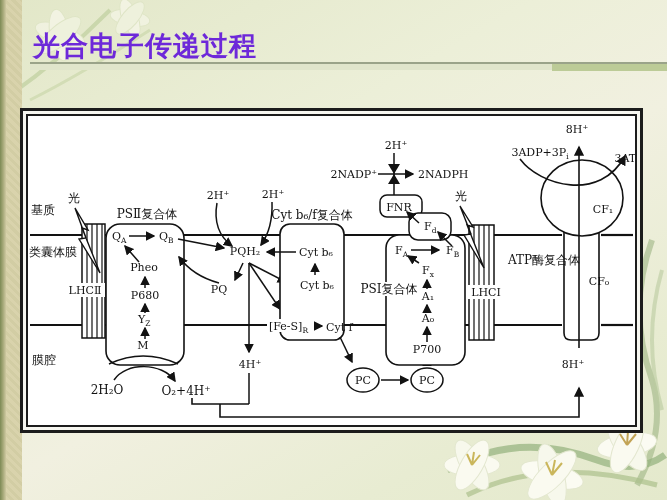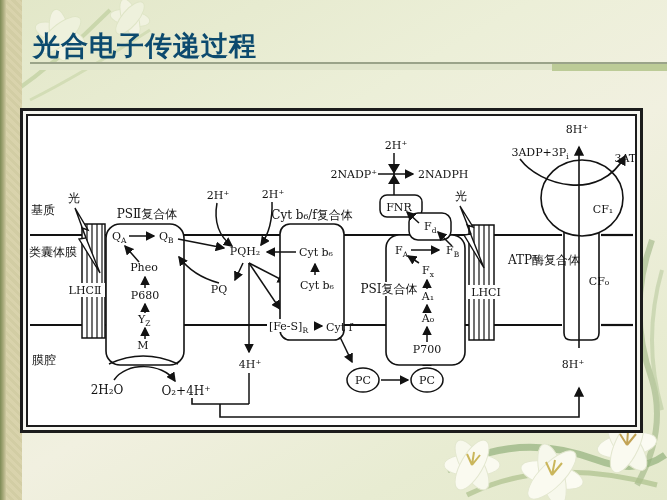--- a/index.html
+++ b/index.html
@@ -4,21 +4,21 @@
 <style>
   html,body{margin:0;padding:0;}
   body{width:667px;height:500px;overflow:hidden;position:relative;
        font-family:"DejaVu Serif","Liberation Serif",serif;
        background:linear-gradient(150deg,#e2e7c8 0%,#ecefd8 35%,#f1f0e0 55%,#e8ecd2 80%,#e4e9cc 100%);}
   .lstrip{position:absolute;left:0;top:0;width:22px;height:500px;z-index:3;
        background:linear-gradient(90deg,#7d8a55 0,#a5a878 3px,#cfc9a2 6px,#dbd5ae 12px,#d7d2a9 22px);}
   .lstrip-inner{position:absolute;left:6px;top:0;width:16px;height:500px;
        background:repeating-linear-gradient(45deg,#d9d3ac 0 3px,#d2cda4 3px 6px);}
   .title{position:absolute;left:33px;top:28px;z-index:4;font-size:27px;font-weight:bold;
-       color:#0c4a6e;letter-spacing:1px;white-space:nowrap;}
+       color:#6d28d9;letter-spacing:1px;white-space:nowrap;}
   .divider{position:absolute;left:30px;top:62px;width:637px;height:2px;background:#9aa389;z-index:2;}
   .divider-band{position:absolute;left:30px;top:64px;width:637px;height:6px;background:#e0e5cb;z-index:2;}
   .divider-accent{position:absolute;left:552px;top:64px;width:115px;height:7px;background:#bccb97;z-index:2;}
   .frame{position:absolute;left:20px;top:108px;width:623px;height:325px;box-sizing:border-box;
        border:3px solid #1c1c1c;background:#f6f6f0;padding:3px;z-index:5;}
   .frame-inner{width:100%;height:100%;box-sizing:border-box;border:2px solid #1c1c1c;background:#ffffff;}
   svg text{fill:#121212;}
   .deco{position:absolute;z-index:1;}
   .dlabel{font-size:12px;}
   .sm{font-size:11px;}

